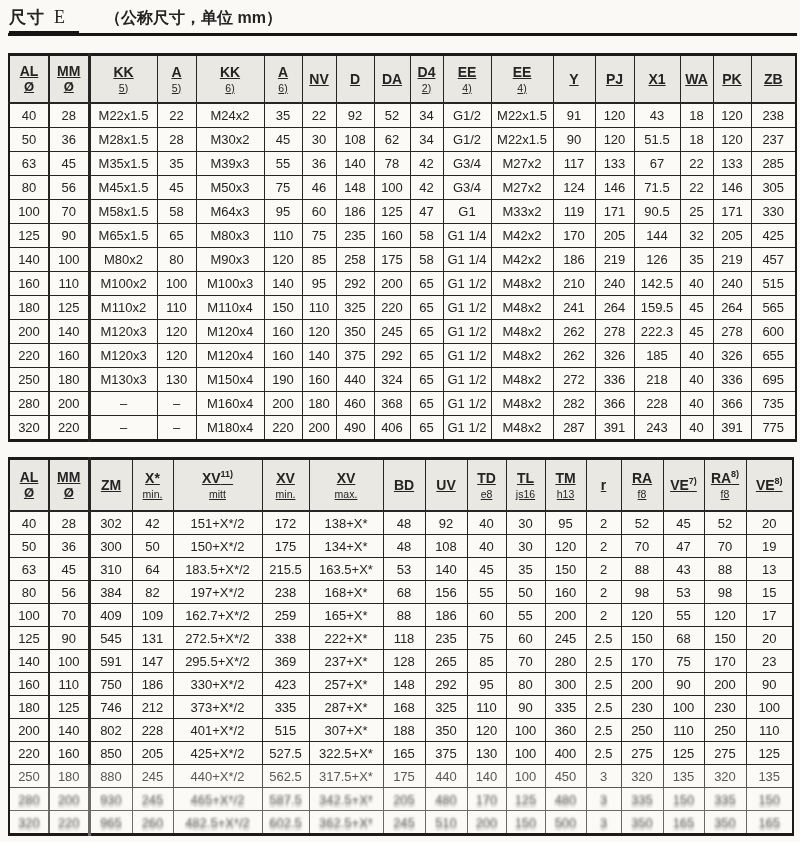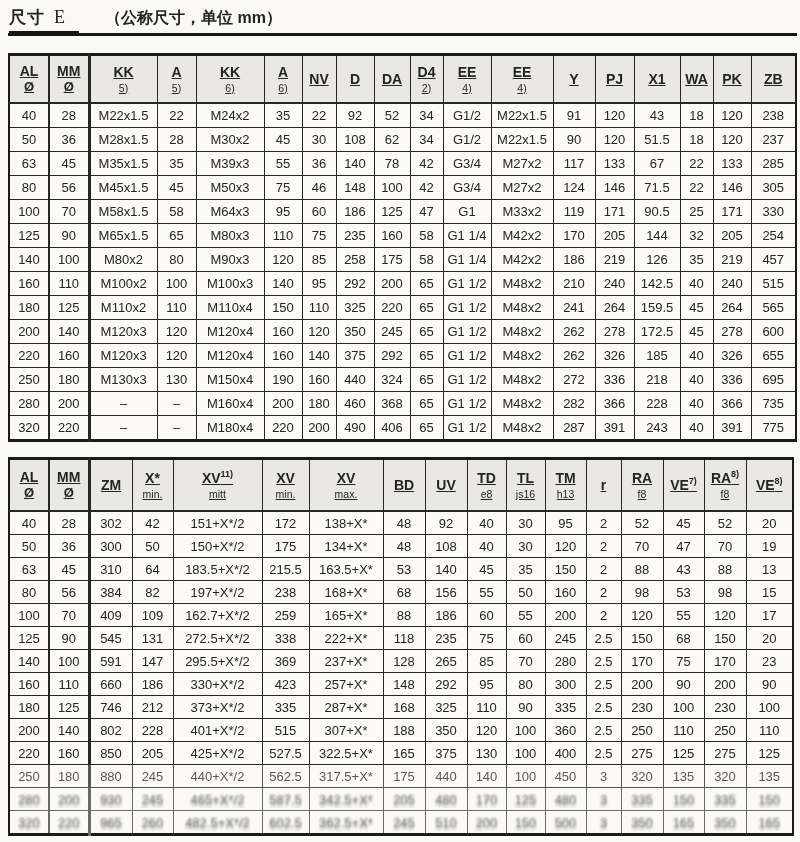--- a/index.html
+++ b/index.html
@@ -284,21 +284,21 @@
           <td>235</td>
           <td>160</td>
           <td>58</td>
           <td>G1 1/4</td>
           <td>M42x2</td>
           <td>170</td>
           <td>205</td>
           <td>144</td>
           <td>32</td>
           <td>205</td>
-          <td>254</td>
+          <td>425</td>
         </tr>
         <tr>
           <td>140</td>
           <td>100</td>
           <td>M80x2</td>
           <td>80</td>
           <td>M90x3</td>
           <td>120</td>
           <td>85</td>
           <td>258</td>
@@ -361,21 +361,21 @@
           <td>M120x4</td>
           <td>160</td>
           <td>120</td>
           <td>350</td>
           <td>245</td>
           <td>65</td>
           <td>G1 1/2</td>
           <td>M48x2</td>
           <td>262</td>
           <td>278</td>
-          <td>172.5</td>
+          <td>222.3</td>
           <td>45</td>
           <td>278</td>
           <td>600</td>
         </tr>
         <tr>
           <td>220</td>
           <td>160</td>
           <td>M120x3</td>
           <td>120</td>
           <td>M120x4</td>
@@ -672,21 +672,21 @@
           <td>280</td>
           <td>2.5</td>
           <td>170</td>
           <td>75</td>
           <td>170</td>
           <td>23</td>
         </tr>
         <tr>
           <td>160</td>
           <td>110</td>
-          <td>660</td>
+          <td>750</td>
           <td>186</td>
           <td>330+X*/2</td>
           <td>423</td>
           <td>257+X*</td>
           <td>148</td>
           <td>292</td>
           <td>95</td>
           <td>80</td>
           <td>300</td>
           <td>2.5</td>

